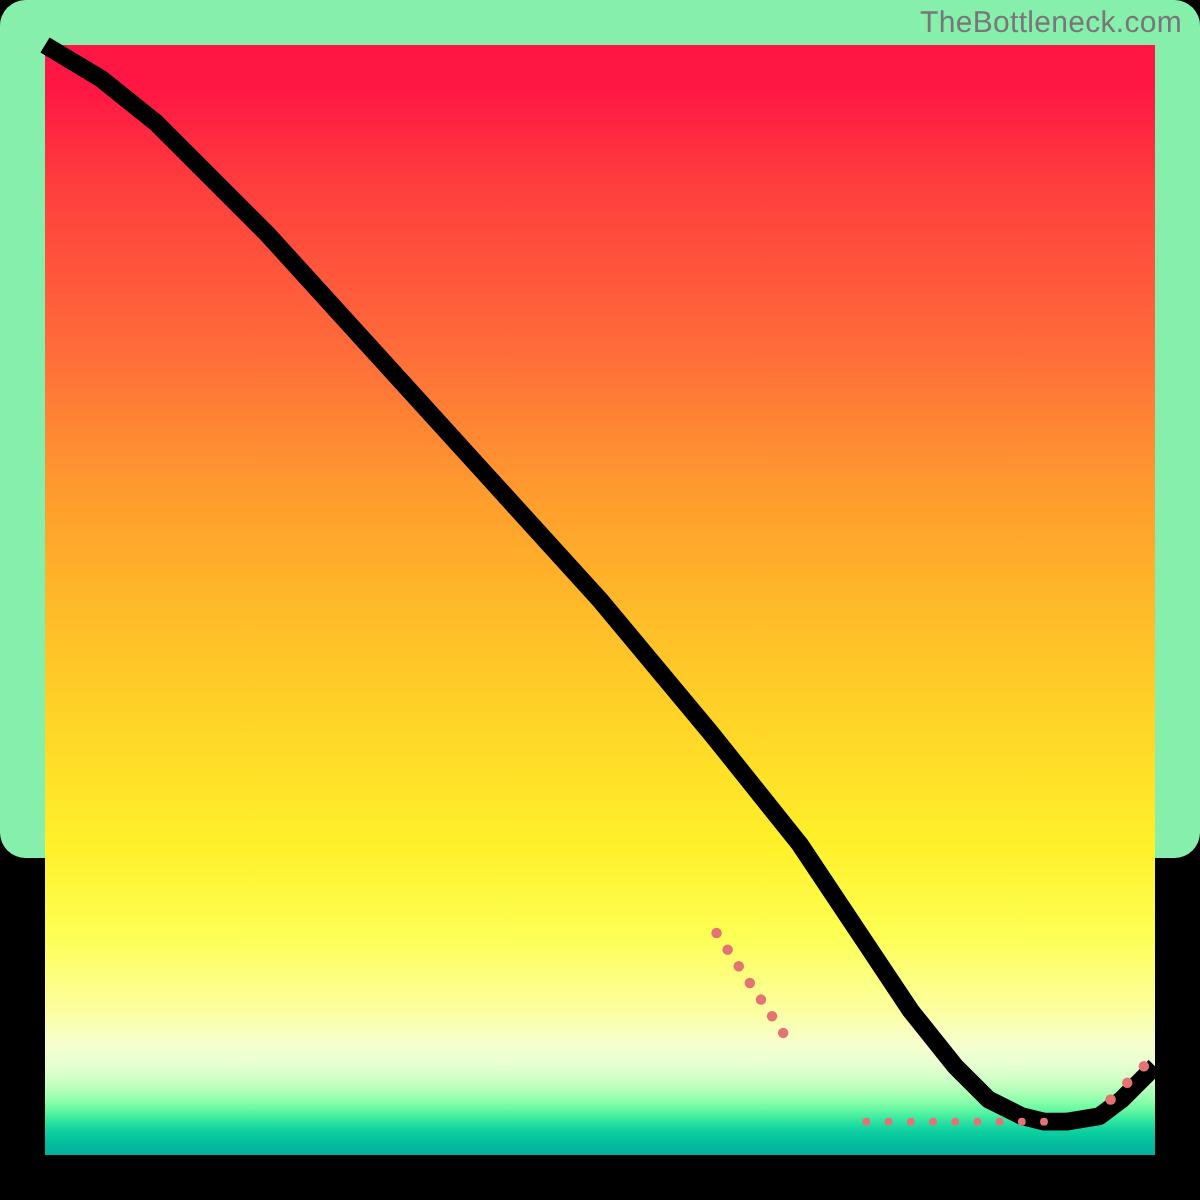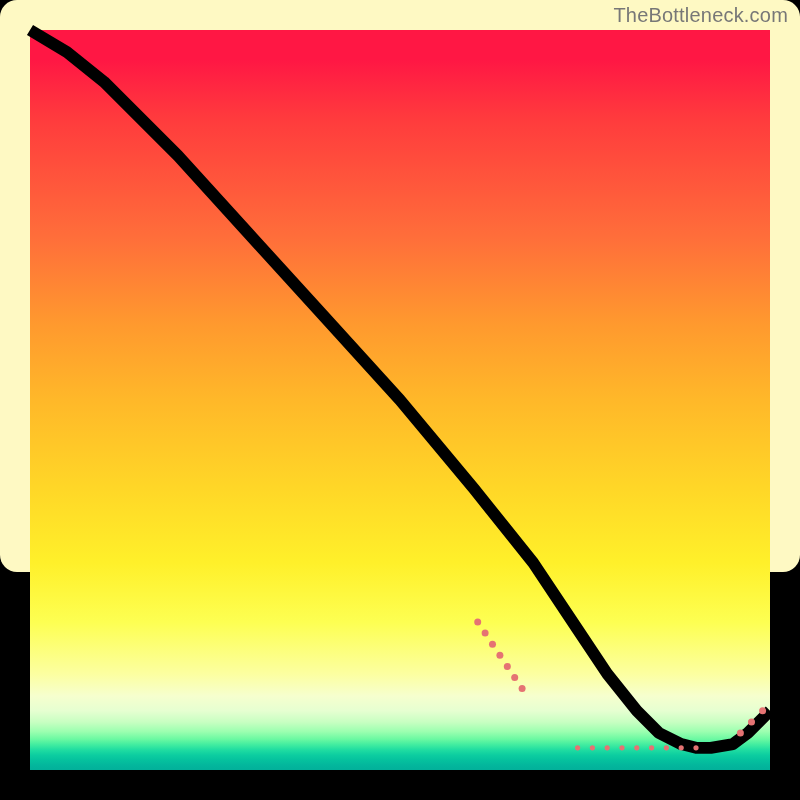--- a/index.html
+++ b/index.html
@@ -8,21 +8,21 @@
     width: 800px;
     height: 800px;
     background: #000;
     overflow: hidden;
     font-family: Arial, Helvetica, sans-serif;
   }
   .stage {
     position: relative;
     width: 800px;
     height: 572px;
-    background: #fef9c3;
+    background: #86efac;
     border-radius: 17px;
   }
   .watermark {
     position: absolute;
     top: 4px;
     right: 12px;
     color: #777;
     font-size: 20px;
     font-weight: 500;
     letter-spacing: 0.2px;

